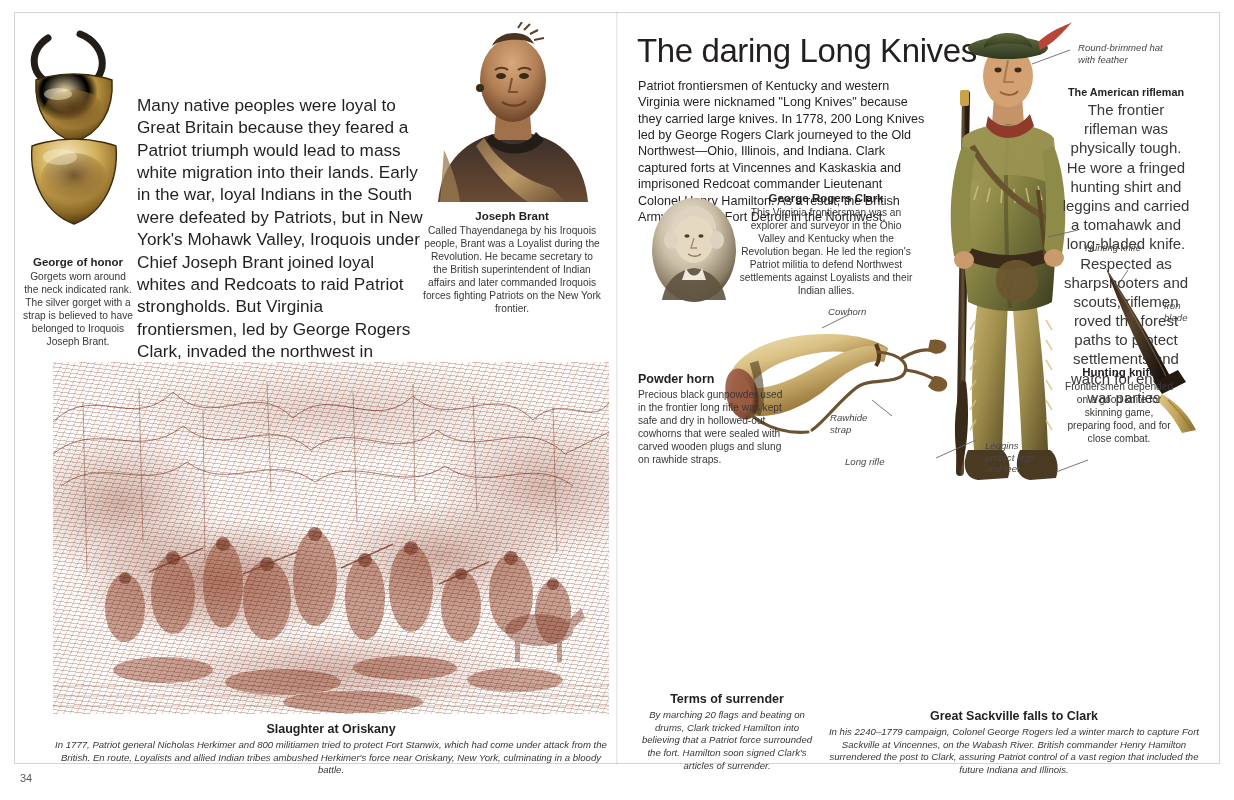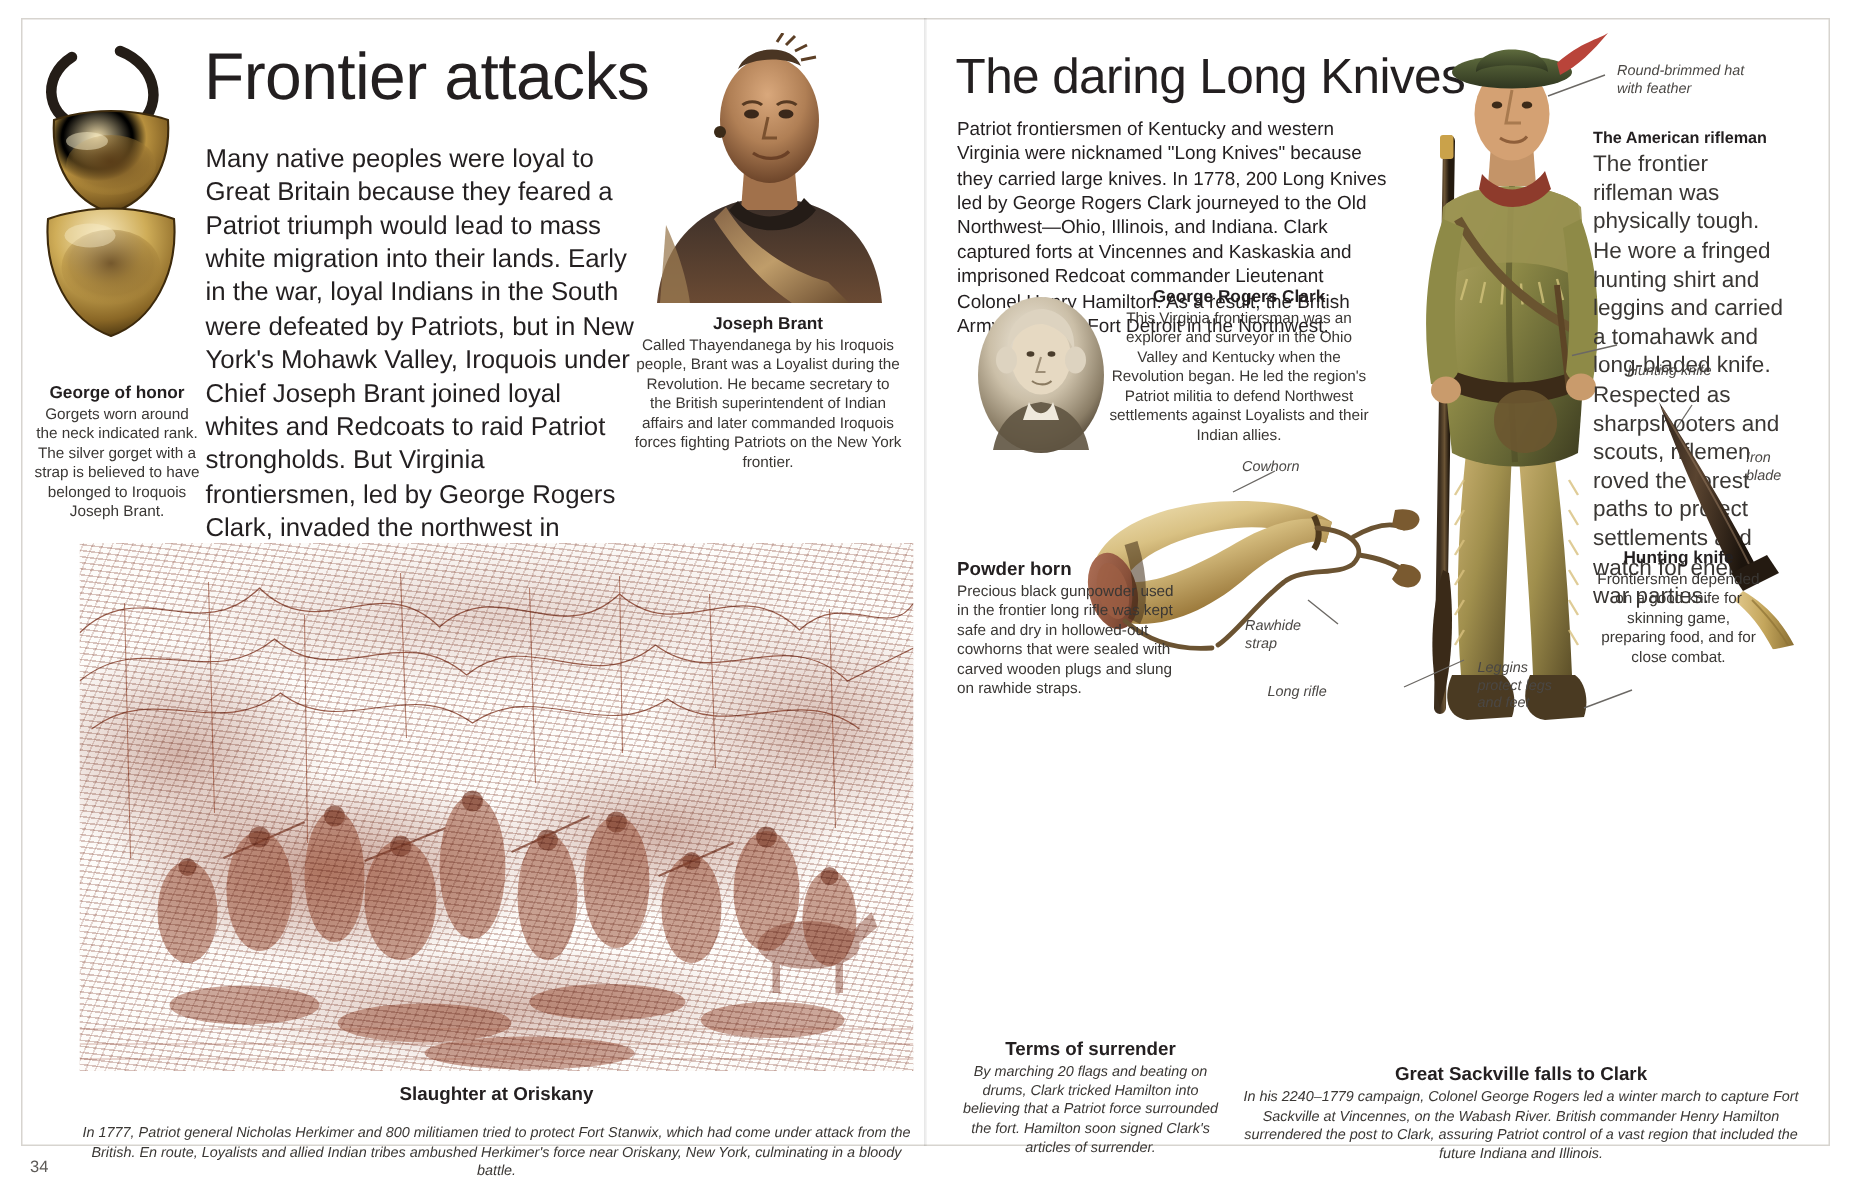--- a/index.html
+++ b/index.html
@@ -81,21 +81,20 @@
       <ellipse cx="42" cy="139" rx="17" ry="8" fill="#f6ecc8" opacity=".45"></ellipse>
       <ellipse cx="40" cy="76" rx="14" ry="6" fill="#f6ecc8" opacity=".5"></ellipse>
     </svg>
   </div>
 
   <div style="position:absolute;left:22px;top:256px;width:112px;text-align:center;">
     <div class="cap-title">George of honor</div>
     <div class="cap-body" style="margin-top:2px;">Gorgets worn around the neck indicated rank. The silver gorget with a strap is believed to have belonged to Iroquois Joseph Brant.</div>
   </div>
 
-  <h1 class="headline" style="position:absolute;left:136px;top:30px;margin:0;width:430px;">Frontier attacks</h1>
   <p class="intro" style="position:absolute;left:137px;top:94px;margin:0;width:288px;">Many native peoples were loyal to Great Britain because they feared a Patriot triumph would lead to mass white migration into their lands. Early in the war, loyal Indians in the South were defeated by Patriots, but in New York's Mohawk Valley, Iroquois under Chief Joseph Brant joined loyal whites and Redcoats to raid Patriot strongholds. But Virginia frontiersmen, led by George Rogers Clark, invaded the northwest in 1778–1779, capturing the British governor and reducing attacks from that region.</p>
 
   <div class="art" style="left:432px;top:22px;width:160px;height:180px;">
     <svg width="160" height="180" viewBox="0 0 160 180">
       <defs>
         <radialGradient id="skin" cx="48%" cy="30%" r="70%">
           <stop offset="0%" stop-color="#d9a87c"></stop>
             <stop offset="55%" stop-color="#b07f55"></stop>
           <stop offset="100%" stop-color="#6d452a"></stop>
         </radialGradient>
@@ -202,21 +201,21 @@
       </g>
 
       <g stroke="#a4593f" stroke-width="0.7" opacity="0.45">
         <path d="M0 334 H556 M0 344 H556 M0 324 H556"></path>
       </g>
     </svg>
   </div>
 
   <div style="position:absolute;left:53px;top:722px;width:556px;">
     <div class="figcap-title">Slaughter at Oriskany</div>
-    <div class="figcap-body" style="margin-top:14px;">In 1777, Patriot general Nicholas Herkimer and 800 militiamen tried to protect Fort Stanwix, which had come under attack from the British. En route, Loyalists and allied Indian tribes ambushed Herkimer's force near Oriskany, New York, culminating in a bloody battle.</div>
+    <div class="figcap-body" style="margin-top:3px;">In 1777, Patriot general Nicholas Herkimer and 800 militiamen tried to protect Fort Stanwix, which had come under attack from the British. En route, Loyalists and allied Indian tribes ambushed Herkimer's force near Oriskany, New York, culminating in a bloody battle.</div>
   </div>
 
   <div class="pagenum" style="left:20px;top:772px;">34</div>
 
   <h1 class="headline" style="position:absolute;left:637px;top:34px;margin:0;width:420px;font-size:33px;">The daring Long Knives</h1>
   <p class="intro" style="position:absolute;left:638px;top:78px;margin:0;width:288px;font-size:12.6px;line-height:1.30;">Patriot frontiersmen of Kentucky and western Virginia were nicknamed "Long Knives" because they carried large knives. In 1778, 200 Long Knives led by George Rogers Clark journeyed to the Old Northwest—Ohio, Illinois, and Indiana. Clark captured forts at Vincennes and Kaskaskia and imprisoned Redcoat commander Lieutenant Colonel Henry Hamilton. As a result, the British Army held only Fort Detroit in the Northwest.</p>
 
   <div class="art" style="left:650px;top:196px;width:88px;height:108px;">
     <svg width="88" height="108" viewBox="0 0 88 108">
       <defs>
@@ -335,21 +334,21 @@
       <path d="M396 44 L434 30"></path>
       <path d="M412 217 L442 210"></path>
       <path d="M480 268 L492 250"></path>
       <path d="M300 438 L340 420"></path>
       <path d="M452 440 L420 452"></path>
     </g>
   </svg>
 
   <div class="lbl" style="position:absolute;left:1078px;top:42px;width:104px;font-style:italic;">Round-brimmed hat with feather</div>
 
-  <div style="position:absolute;left:1062px;top:86px;width:128px;">
+  <div style="position:absolute;left:1062px;top:86px;width:128px;text-align:center;">
     <div class="cap-title" style="font-size:10.8px;">The American rifleman</div>
     <div class="cap-body" style="margin-top:2px;font-size:15px;">The frontier rifleman was physically tough. He wore a fringed hunting shirt and leggins and carried a tomahawk and long-bladed knife. Respected as sharpshooters and scouts, riflemen roved the forest paths to protect settlements and watch for enemy war parties.</div>
   </div>
 
   <div class="lbl" style="position:absolute;left:1085px;top:242px;width:96px;">Hunting knife</div>
 
   <div class="art" style="left:1100px;top:258px;width:110px;height:175px;">
     <svg width="110" height="175" viewBox="0 0 110 175">
       <defs>
         <linearGradient id="blade" x1="0" y1="0" x2="1" y2="0.2">

